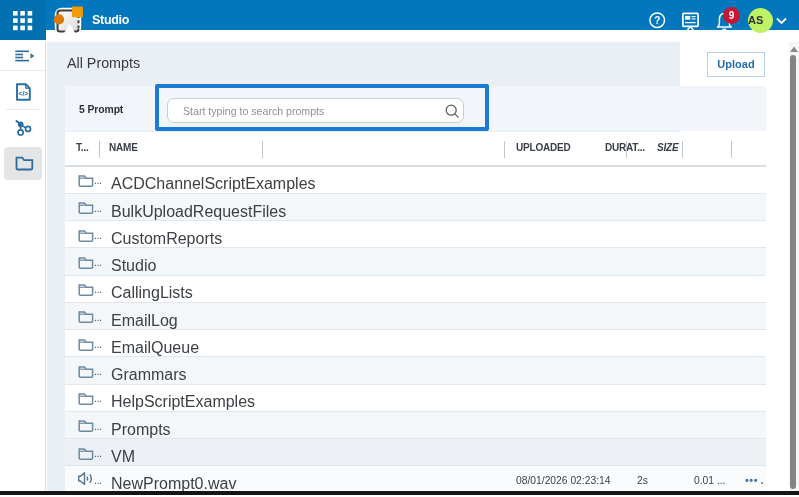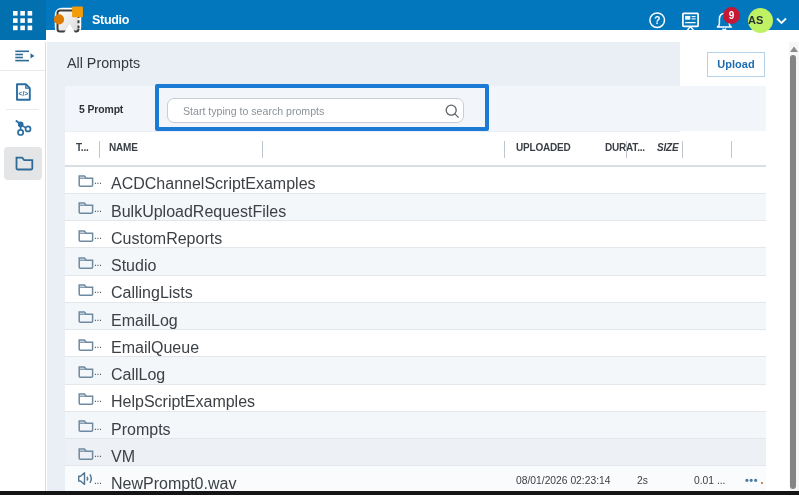--- a/index.html
+++ b/index.html
@@ -225,21 +225,21 @@
         </svg>
         <span class="dots">...</span>
         <span class="nm">EmailQueue</span>
       </div>
       <div class="row alt">
         <svg class="fold" width="16" height="14" viewBox="0 0 16 14">
           <path d="M 1.2 11.3 L 1.2 2 L 6.4 2 L 8.2 4.2 L 14.6 4.2 L 14.6 11.3 Q 14.6 12.3 13.5 12.3 L 2.3 12.3 Q 1.2 12.3 1.2 11.3 Z" fill="none" stroke="#6e8aa1" stroke-width="1.5"></path>
           <line x1="1.9" y1="4.2" x2="8.2" y2="4.2" stroke="#6e8aa1" stroke-width="1.2"></line>
         </svg>
         <span class="dots">...</span>
-        <span class="nm">CallLog</span>
+        <span class="nm">Grammars</span>
       </div>
       <div class="row">
         <svg class="fold" width="16" height="14" viewBox="0 0 16 14">
           <path d="M 1.2 11.3 L 1.2 2 L 6.4 2 L 8.2 4.2 L 14.6 4.2 L 14.6 11.3 Q 14.6 12.3 13.5 12.3 L 2.3 12.3 Q 1.2 12.3 1.2 11.3 Z" fill="none" stroke="#6e8aa1" stroke-width="1.5"></path>
           <line x1="1.9" y1="4.2" x2="8.2" y2="4.2" stroke="#6e8aa1" stroke-width="1.2"></line>
         </svg>
         <span class="dots">...</span>
         <span class="nm">HelpScriptExamples</span>
       </div>
       <div class="row alt">

